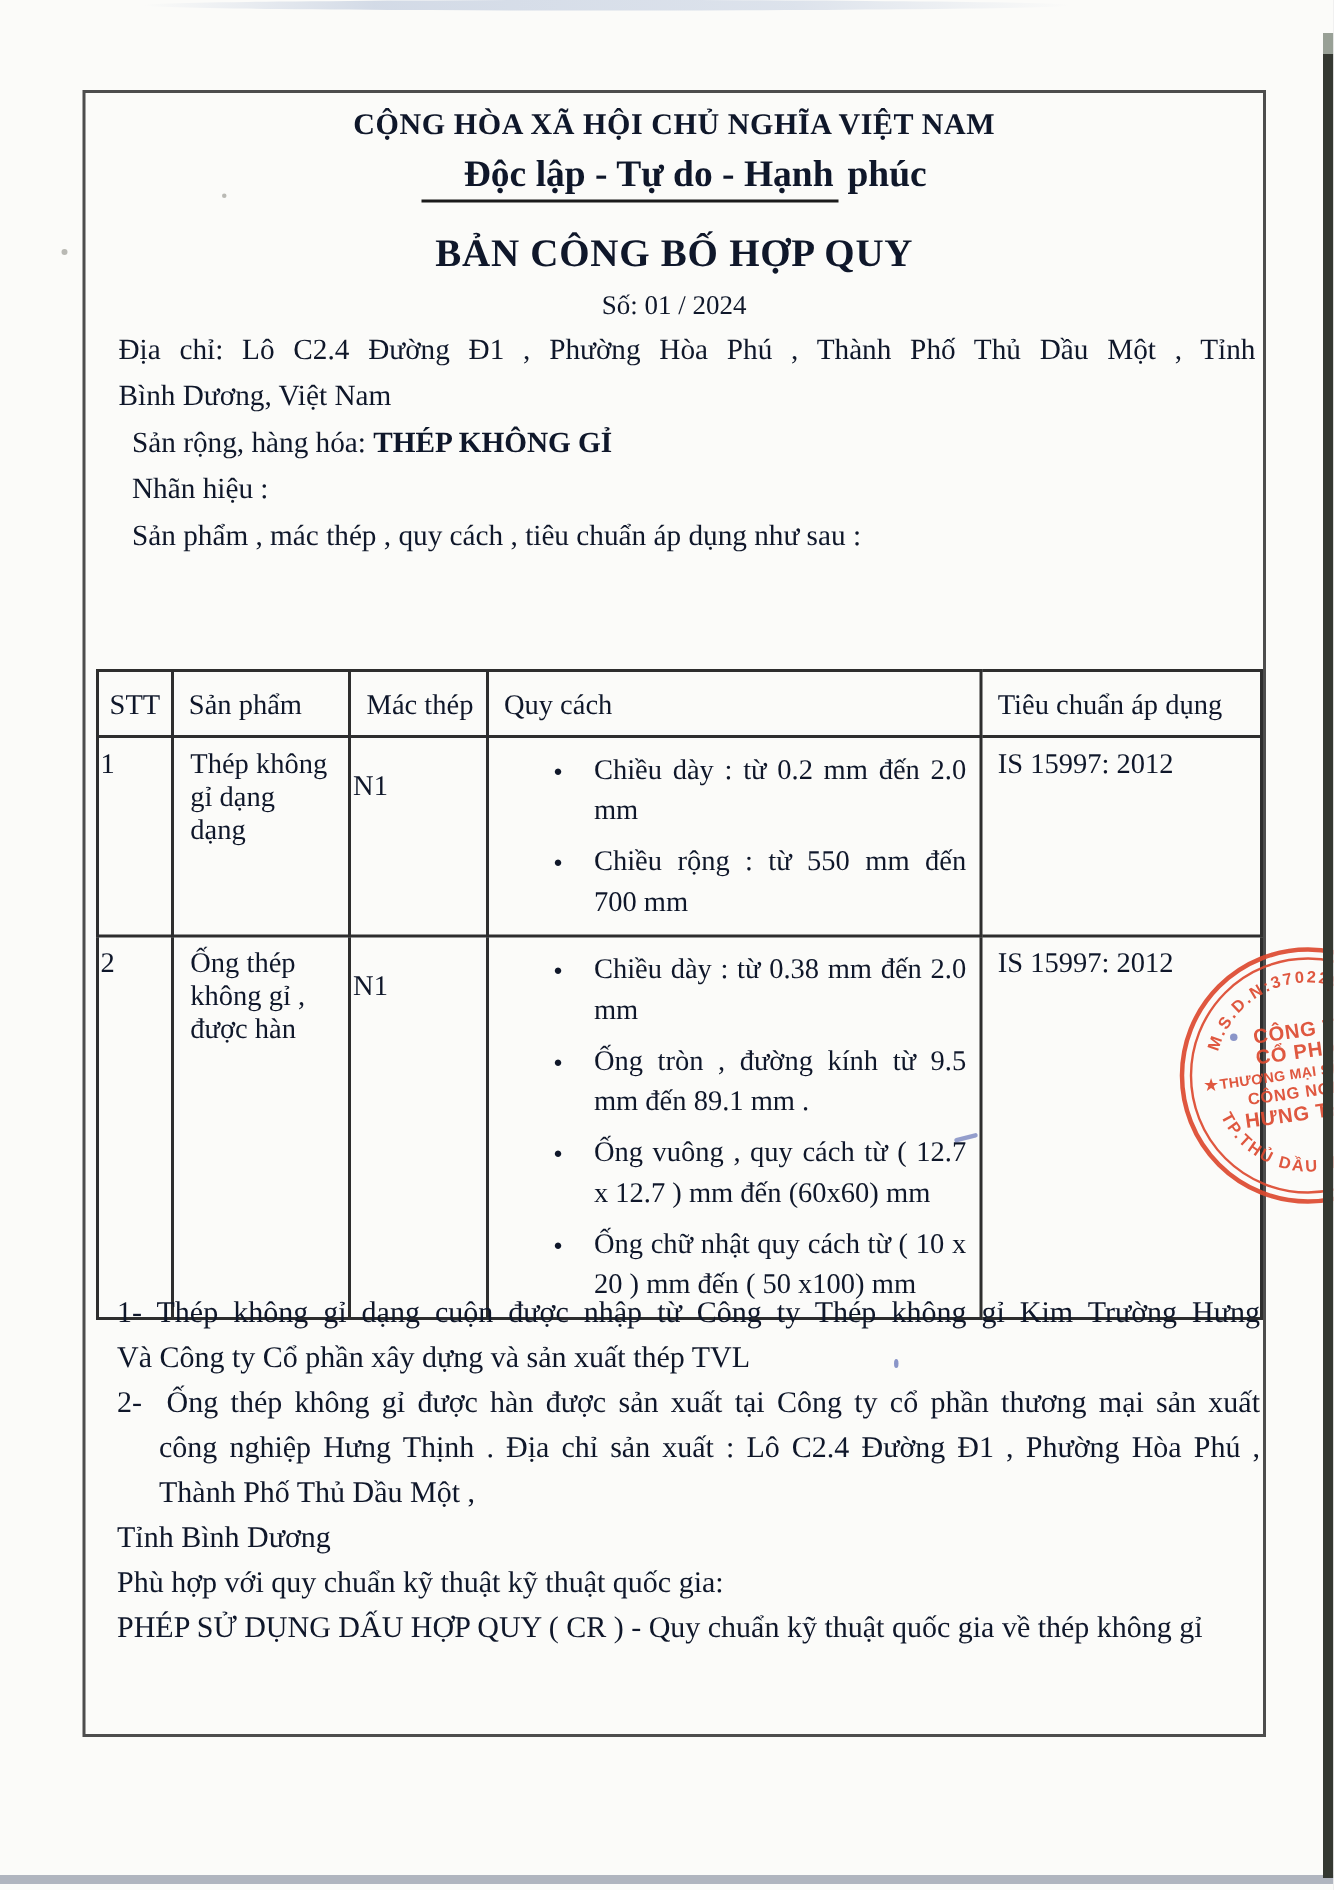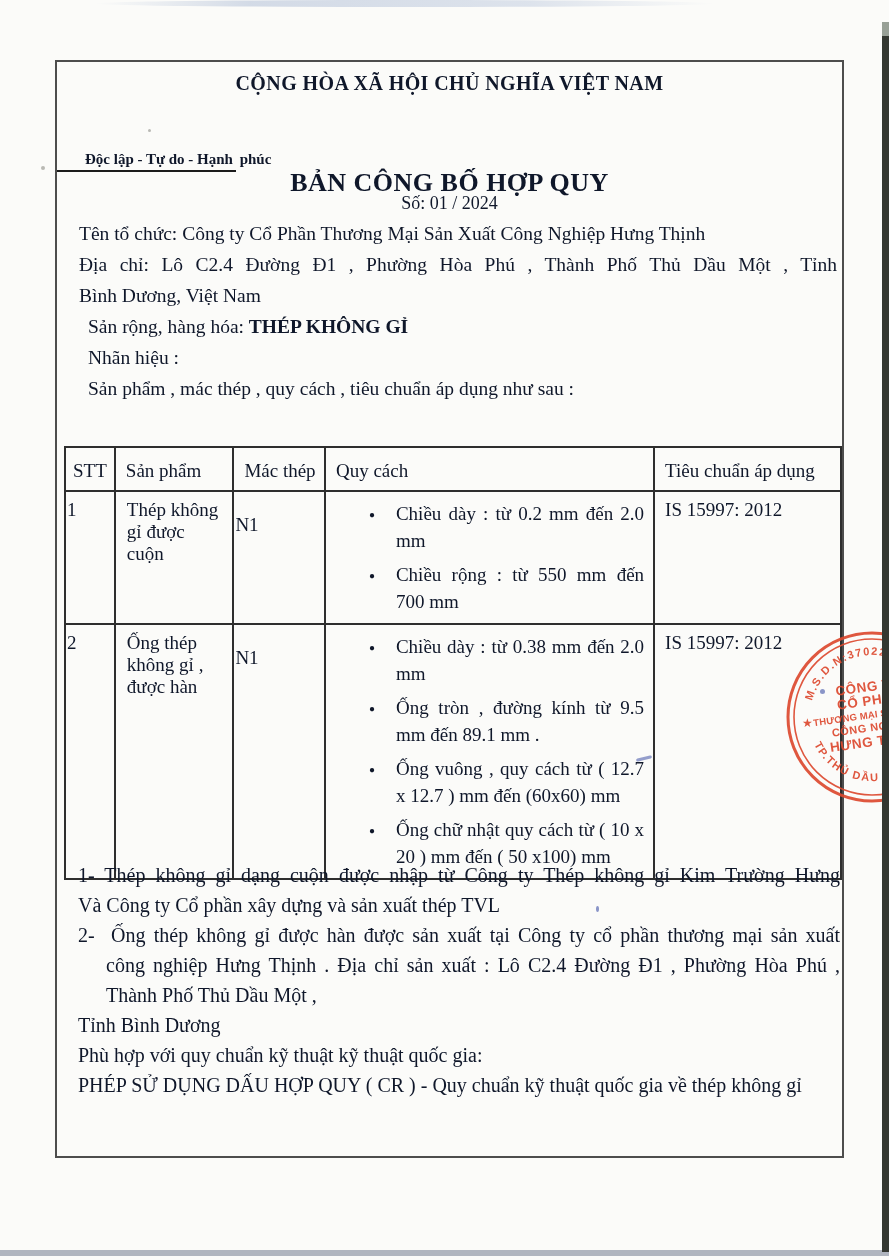--- a/index.html
+++ b/index.html
@@ -17,24 +17,24 @@
     background:linear-gradient(to right,transparent,rgba(145,165,200,.38) 25%,rgba(150,170,205,.30) 70%,transparent);}
   .speck{position:absolute;background:#b9b9b4;border-radius:50%;}
   .pen-dot{position:absolute;width:5px;height:5px;border-radius:50%;background:rgba(45,65,160,.55);z-index:30;}
   .pen-dash{position:absolute;width:16px;height:3px;background:rgba(45,65,160,.5);transform:rotate(-14deg);border-radius:2px;z-index:30;}
   
   .frame{position:absolute;left:55px;top:60px;width:789px;height:1098px;
     border:2px solid #4d4d4d;box-sizing:border-box;}
   
   .nat{position:absolute;left:0;top:10px;width:100%;text-align:center;
     font-weight:bold;font-size:20px;letter-spacing:.4px;}
-  .motto{position:absolute;left:0;top:41px;width:100%;
-    font-weight:bold;font-size:15px;margin-top:48px;}
+  .motto{position:absolute;left:0;top:41px;width:100%;text-align:center;
+    font-weight:bold;font-size:25px;}
   .motto .ul{display:inline-block;border-bottom:2px solid #1b1b1b;padding:0 3px 2px 28px;}
-  .title{position:absolute;left:0;top:106px;width:100%;text-align:center;
+  .title{position:absolute;left:0;top:92px;width:100%;text-align:center;
     font-weight:bold;font-size:26px;letter-spacing:.5px;}
   .docnum{position:absolute;left:0;top:131px;width:100%;text-align:center;font-size:18px;}
   
   .info{position:absolute;left:22px;top:156px;width:758px;font-size:19.5px;line-height:31px;}
   .info p{margin:0;}
   .jl{text-align:justify;text-align-last:justify;}
   .ind{padding-left:9px;}
   .bold{font-weight:bold;}
   
   .spec-table{position:absolute;left:7px;top:384px;border-collapse:collapse;table-layout:fixed;
@@ -80,21 +80,20 @@
   <div class="frame">
 
     <div class="nat">CỘNG HÒA XÃ HỘI CHỦ NGHĨA VIỆT NAM</div>
     <div class="motto">
       <span class="ul">Độc lập - Tự do - Hạnh</span><span> phúc</span>
     </div>
     <div class="title">BẢN CÔNG BỐ HỢP QUY</div>
     <div class="docnum">Số: 01 / 2024</div>
 
     <div class="info">
-      <p>Tên tổ chức: Công ty Cổ Phần Thương Mại Sản Xuất Công Nghiệp Hưng Thịnh</p>
       <p class="jl">Địa chỉ: Lô C2.4 Đường Đ1 , Phường Hòa Phú , Thành Phố Thủ Dầu Một , Tỉnh</p>
       <p>Bình Dương, Việt Nam</p>
       <p class="ind"><span>Sản rộng, hàng hóa: </span><span class="bold">THÉP KHÔNG GỈ</span></p>
       <p class="ind">Nhãn hiệu :</p>
       <p class="ind">Sản phẩm , mác thép , quy cách , tiêu chuẩn áp dụng như sau :</p>
     </div>
 
     <table class="spec-table">
       <colgroup>
         <col class="col-stt">
@@ -106,21 +105,21 @@
       <tbody>
           <tr>
         <th class="th-stt">STT</th>
         <th>Sản phẩm</th>
         <th>Mác thép</th>
         <th>Quy cách</th>
         <th>Tiêu chuẩn áp dụng</th>
       </tr>
       <tr>
         <td class="c-stt">1</td>
-        <td class="c-sp">Thép không gỉ được cuộn</td>
+        <td class="c-sp">Thép không gỉ dạng dạng</td>
         <td class="c-mt">N1</td>
         <td>
           <ul class="qc-list">
             <li>Chiều dày : từ 0.2 mm đến 2.0 mm</li>
             <li>Chiều rộng : từ 550 mm đến 700 mm</li>
           </ul>
         </td>
         <td class="c-tc">IS 15997: 2012</td>
       </tr>
       <tr>

